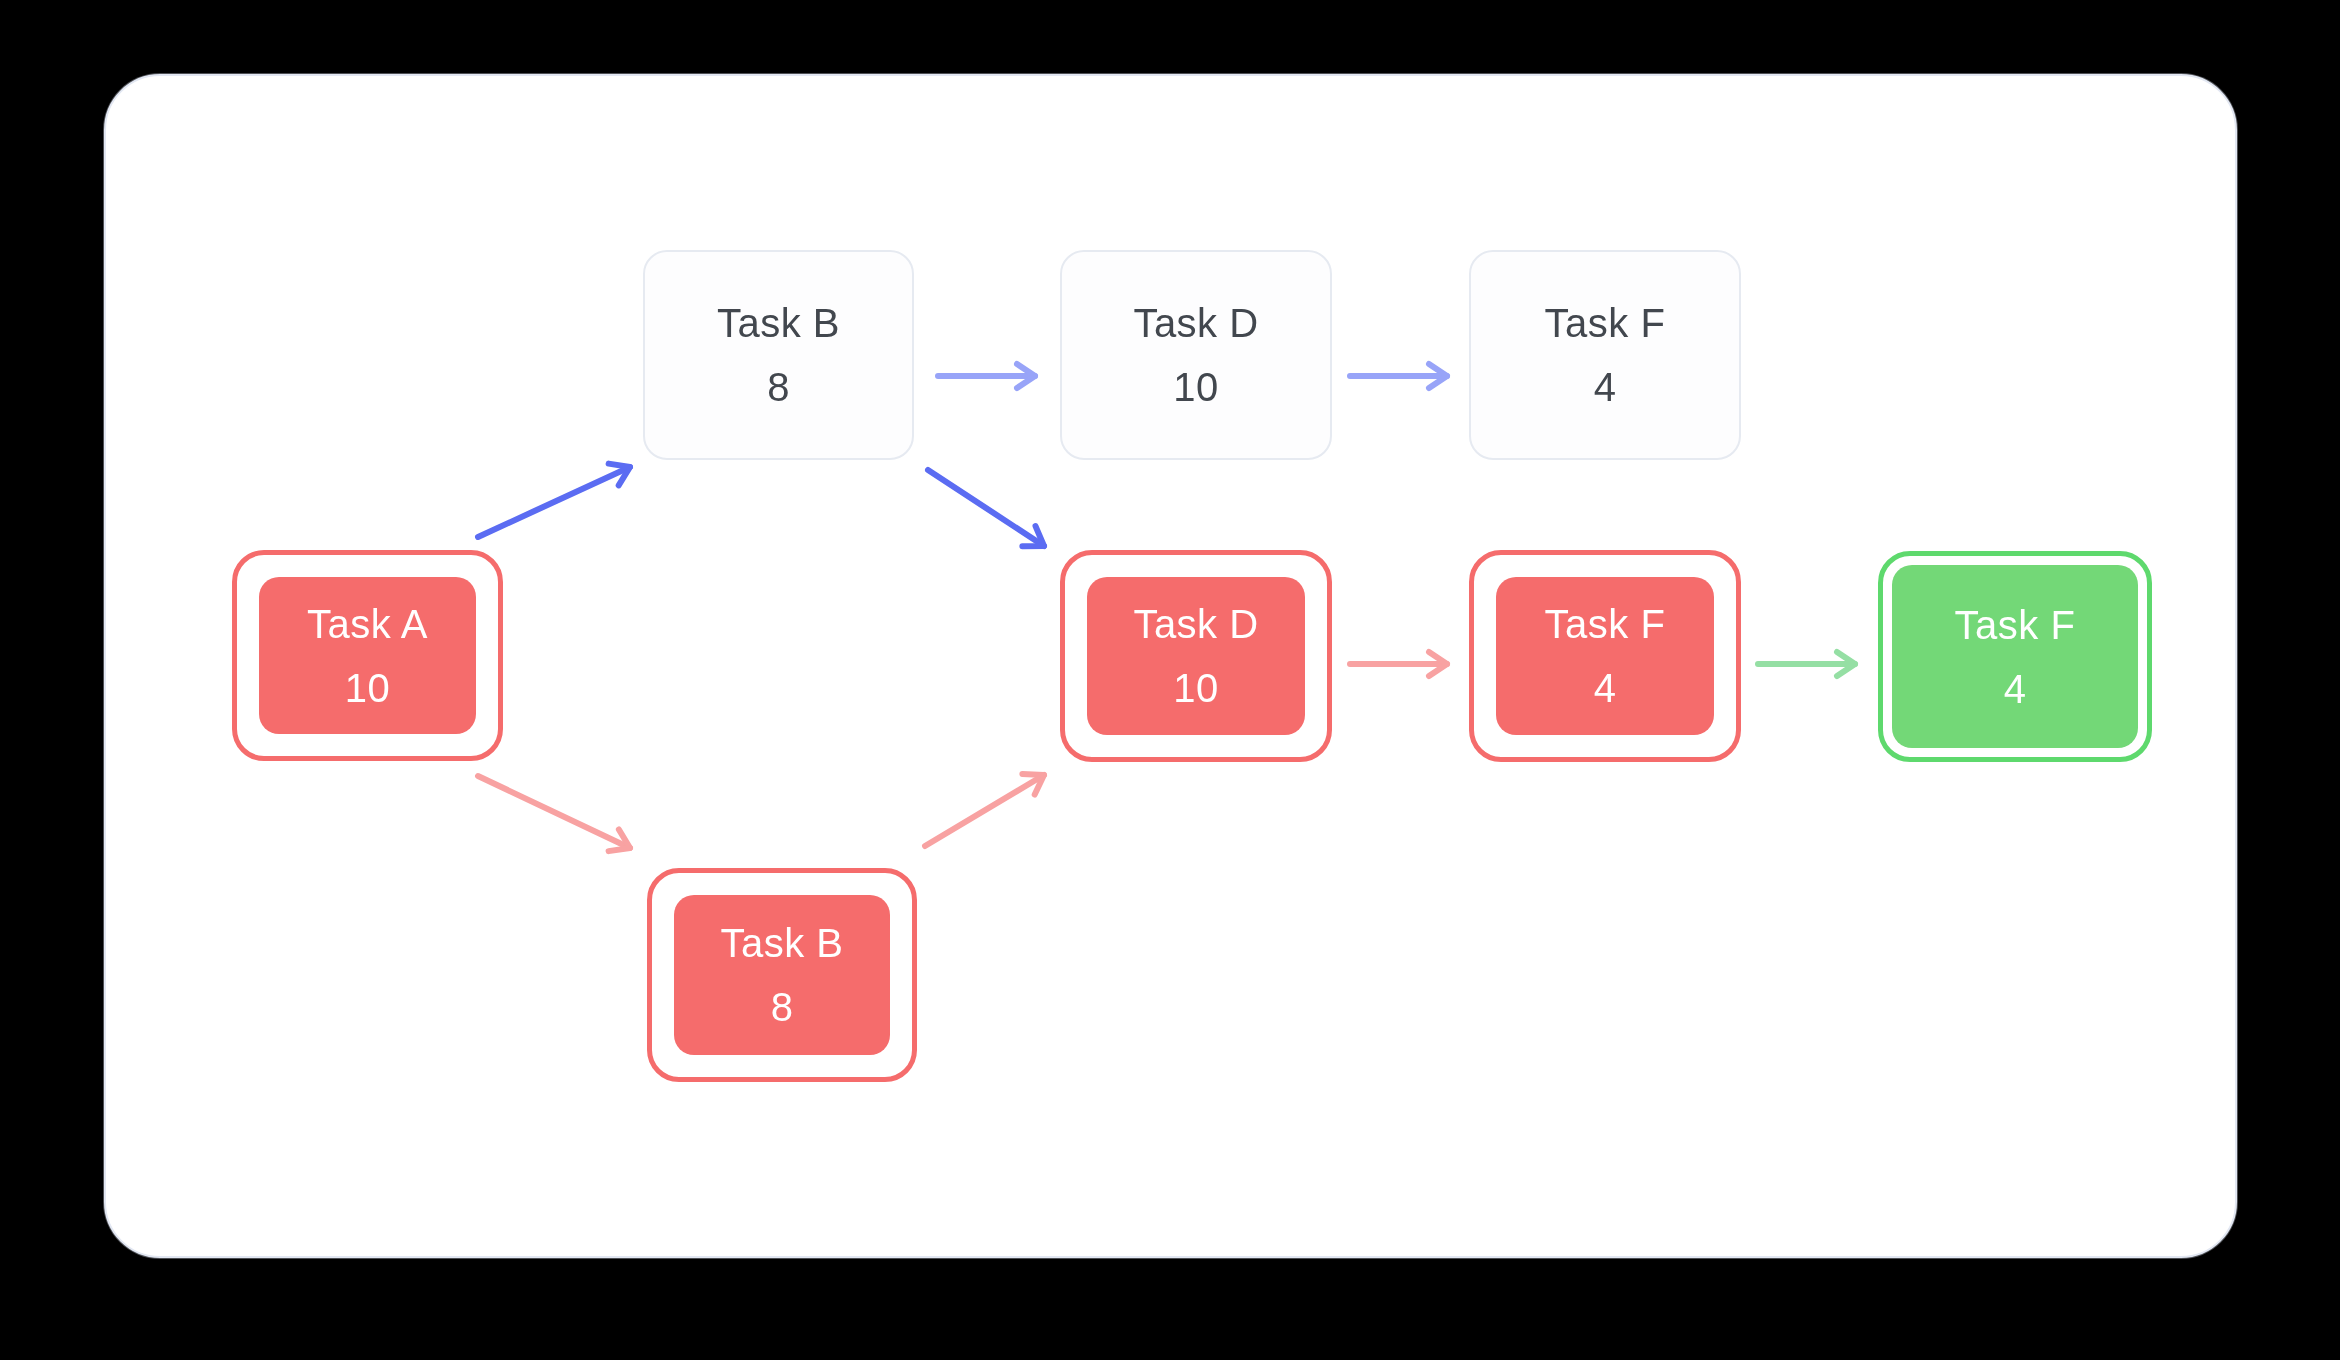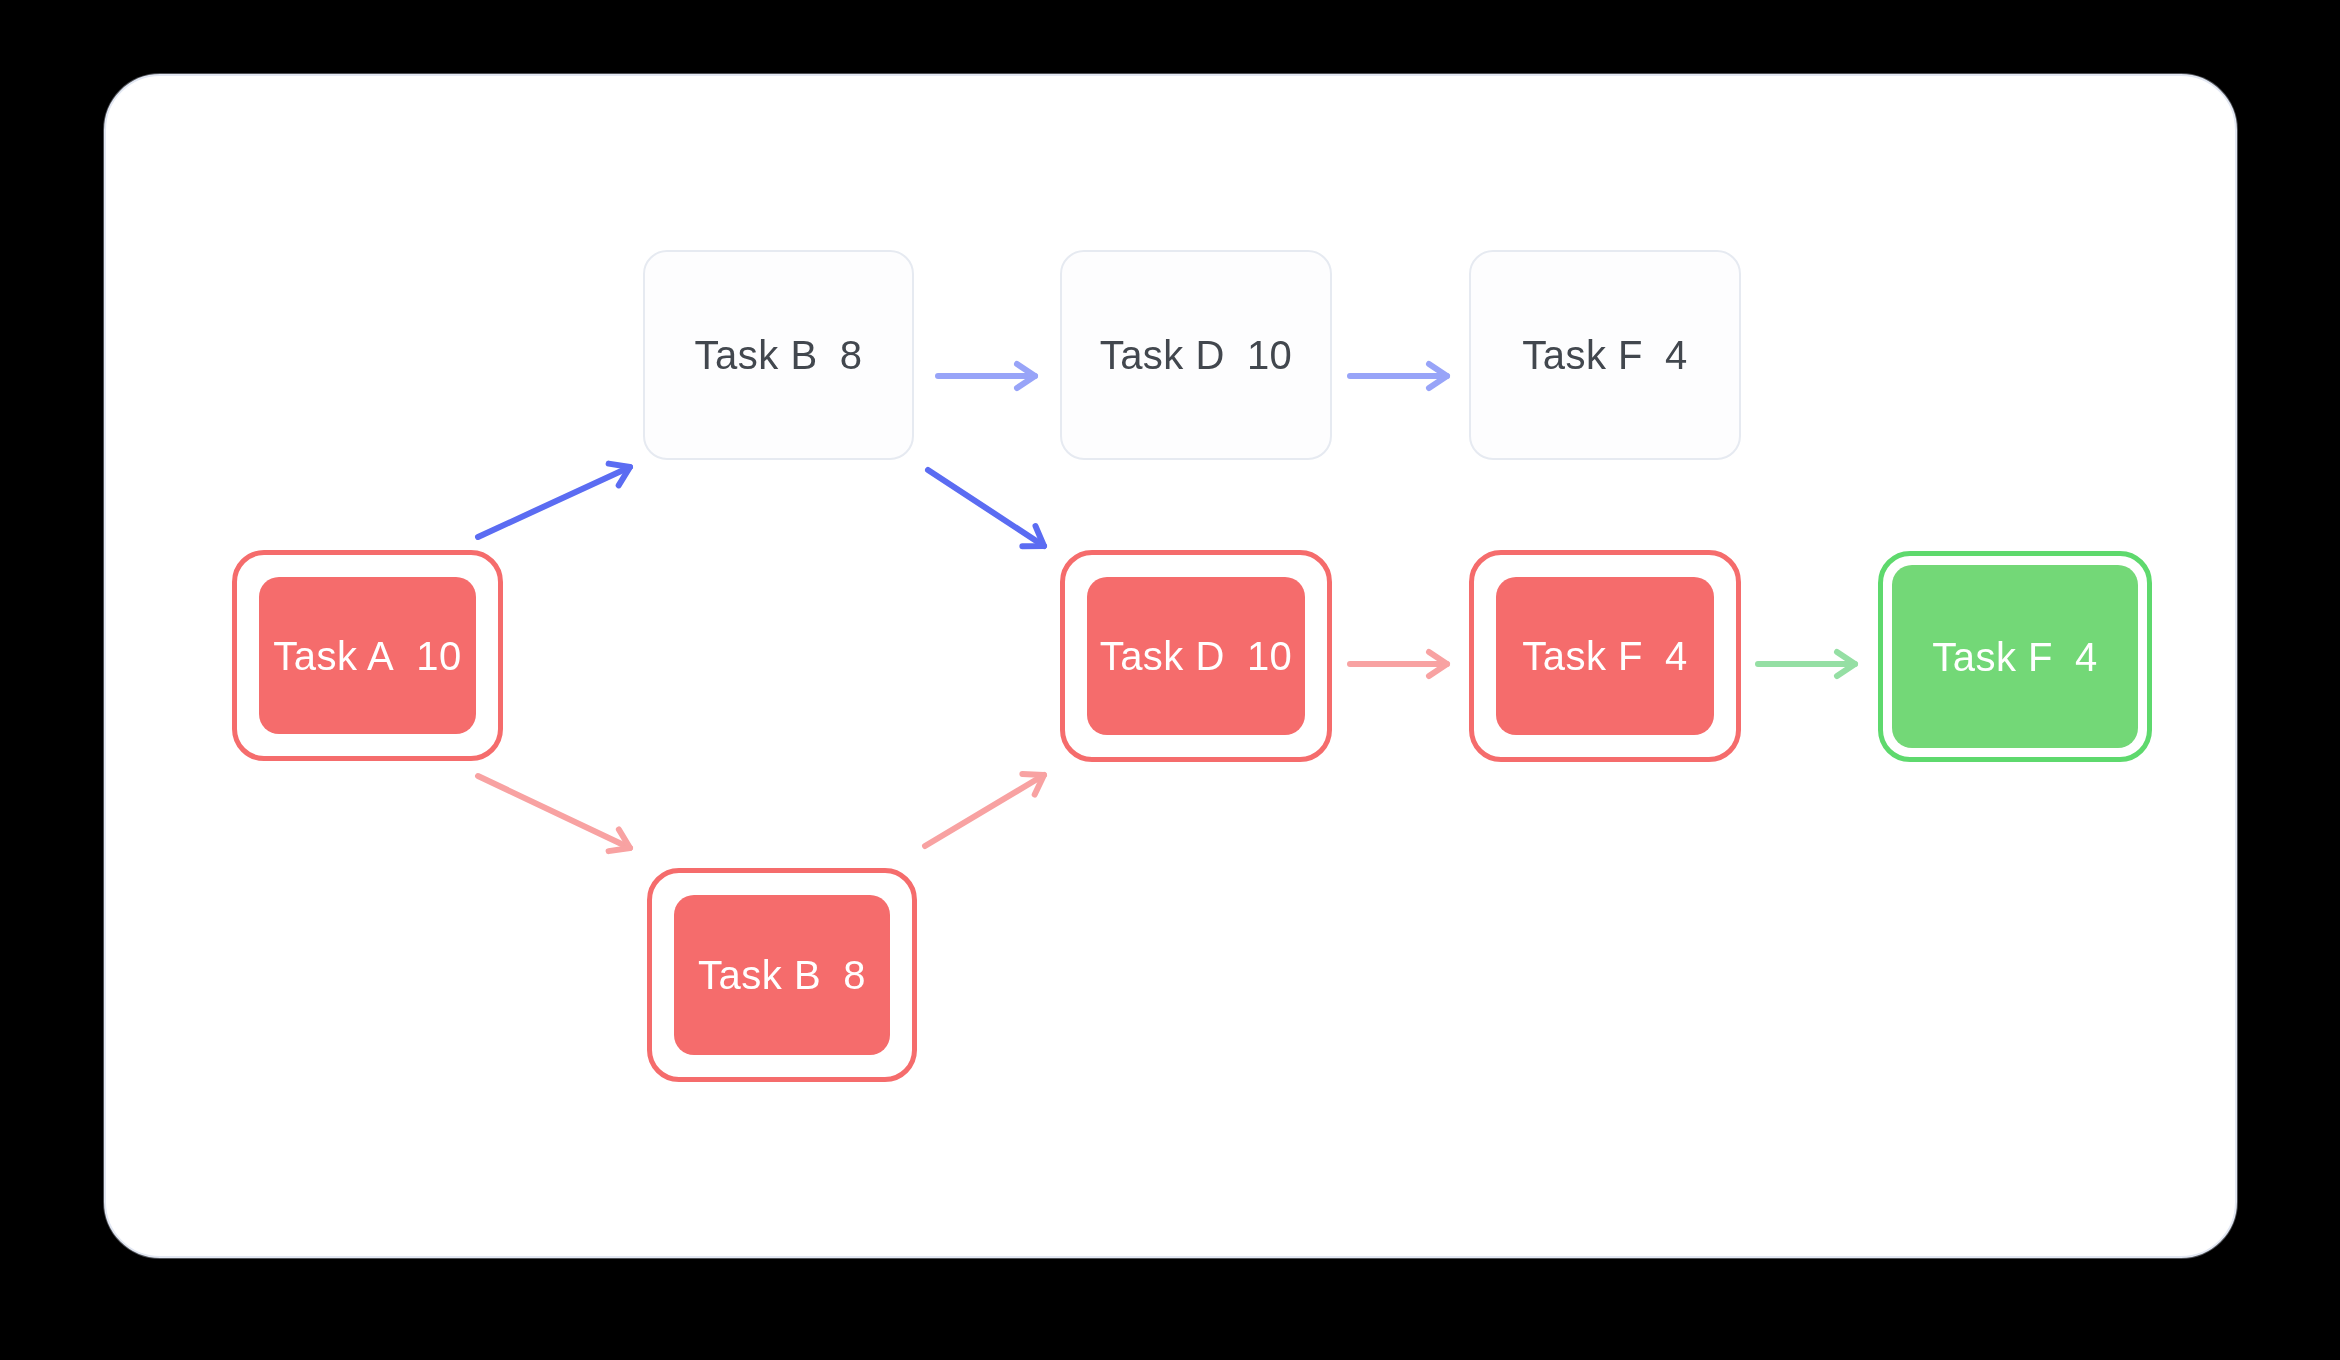--- a/index.html
+++ b/index.html
@@ -39,21 +39,21 @@
   }
   .node {
     position: absolute;
     box-sizing: border-box;
   }
   .node .box {
     width: 100%;
     height: 100%;
     box-sizing: border-box;
     display: flex;
-    flex-direction: row;
+    flex-direction: column;
     align-items: center;
     justify-content: center;
     gap: 22px;
     border-radius: 22px;
   }
   .node .label, .node .value {
     font-size: 40px;
     line-height: 42px;
     letter-spacing: 0.5px;
   }

